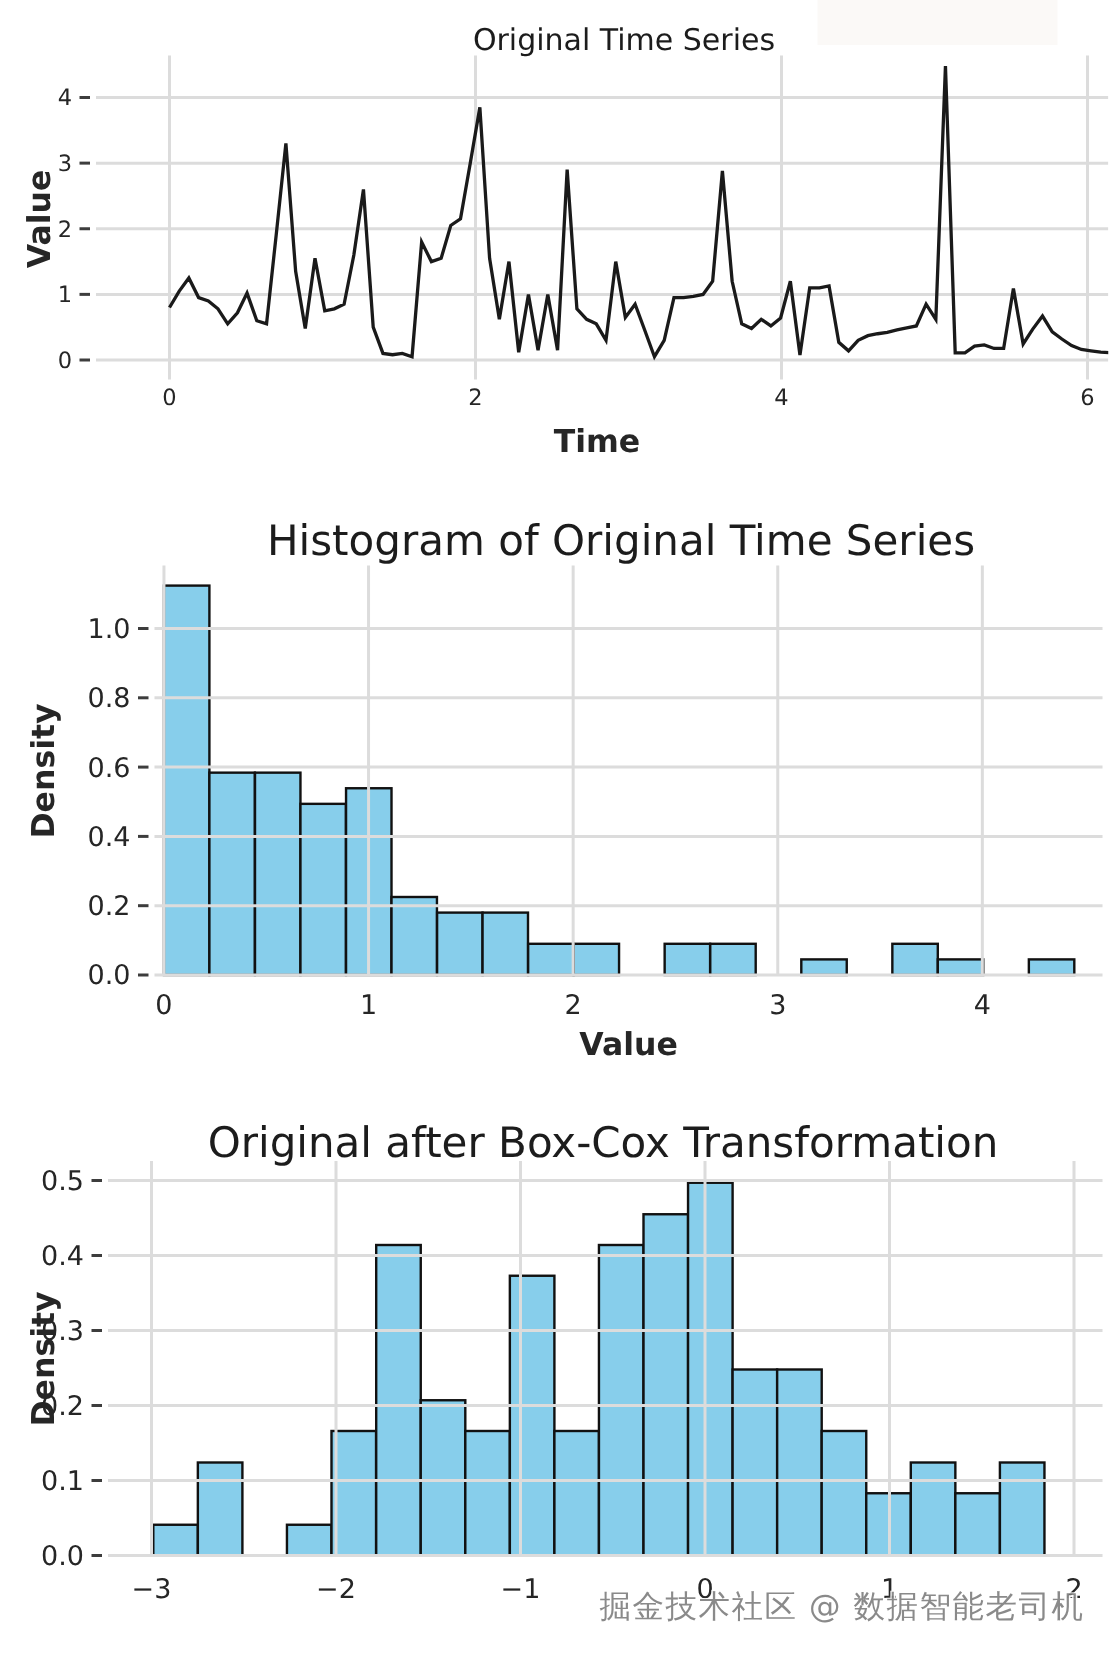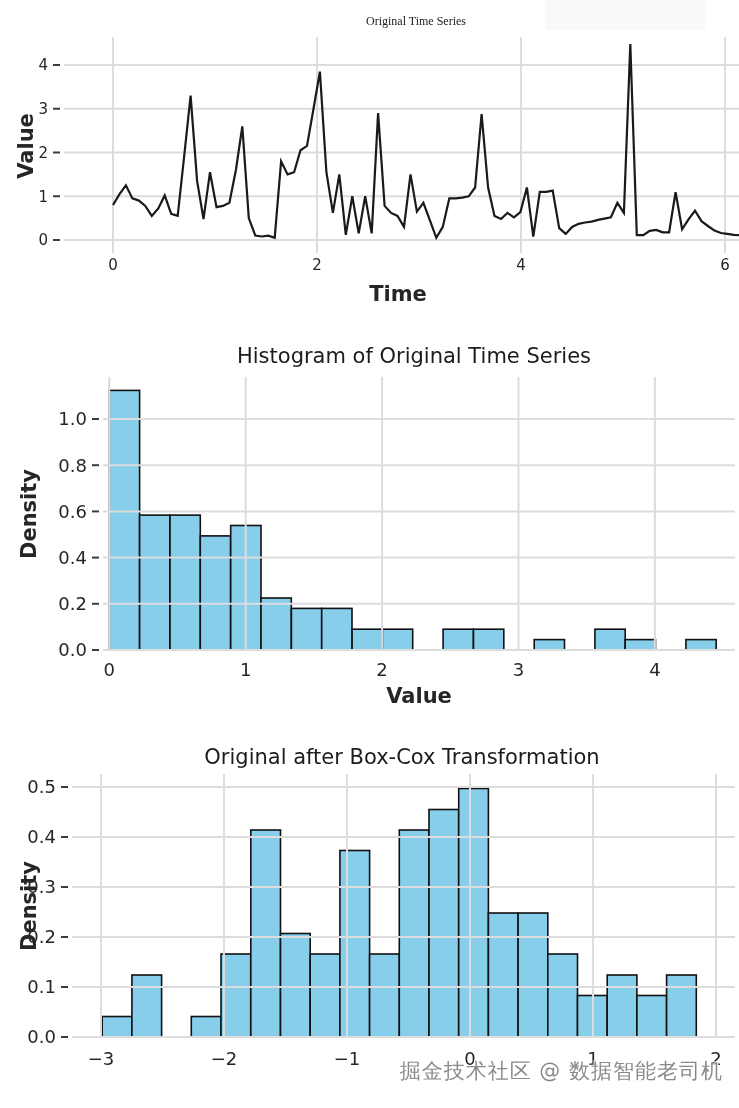--- a/index.html
+++ b/index.html
@@ -4,22 +4,22 @@
 <style>
   html,body{margin:0;padding:0;}
   body{
     width:739px;height:1108px;position:relative;overflow:hidden;
     background:#ffffff;
     font-family:"DejaVu Sans", sans-serif;
   }
   svg text{font-family:"DejaVu Sans", sans-serif;}
   #plots{position:absolute;left:0;top:0;}
   .ttl{position:absolute;transform:translateX(-50%);font-weight:400;color:#1c1c1c;white-space:nowrap;}
-  .s16{font-size:12px;font-family:Liberation Serif, serif;}
-  .s21{font-size:21px;}
+  .s16{font-size:20px;}
+  .s21{font-size:28px;}
   .axl{position:absolute;transform:translate(-50%,-50%);font-weight:700;font-size:21px;color:#262626;white-space:nowrap;}
   .rot{transform:translate(-50%,-50%) rotate(-90deg);}
   #watermark{
     position:absolute;top:1057px;right:16px;
     font-size:21px;font-weight:400;letter-spacing:1px;white-space:nowrap;
     color:rgba(118,118,118,0.85);
     text-shadow:1px 1px 0 rgba(255,255,255,0.95),-1px -1px 0 rgba(255,255,255,0.8),0 2px 3px rgba(255,255,255,0.6);
     z-index:5;
   }
   #artifact{position:absolute;left:545px;top:0;width:160px;height:30px;background:#fbf9f7;}

